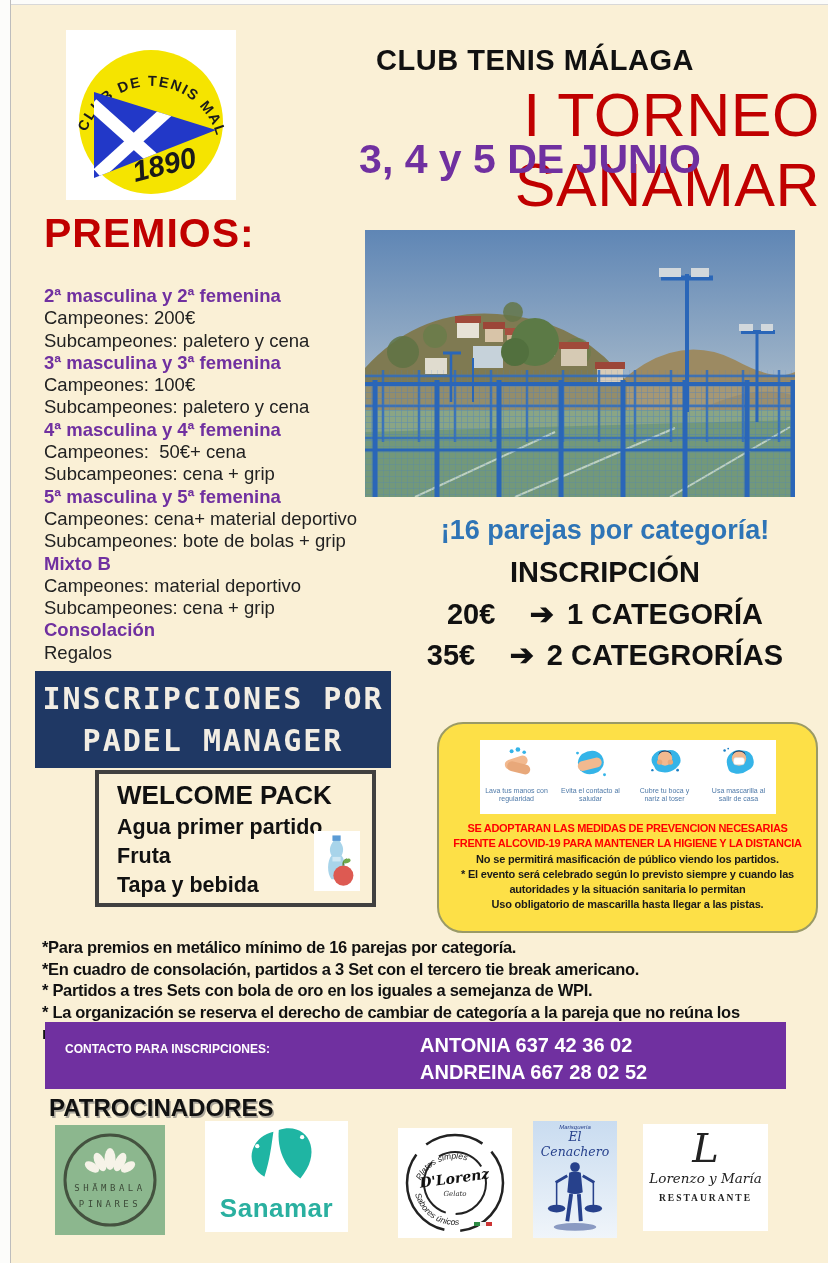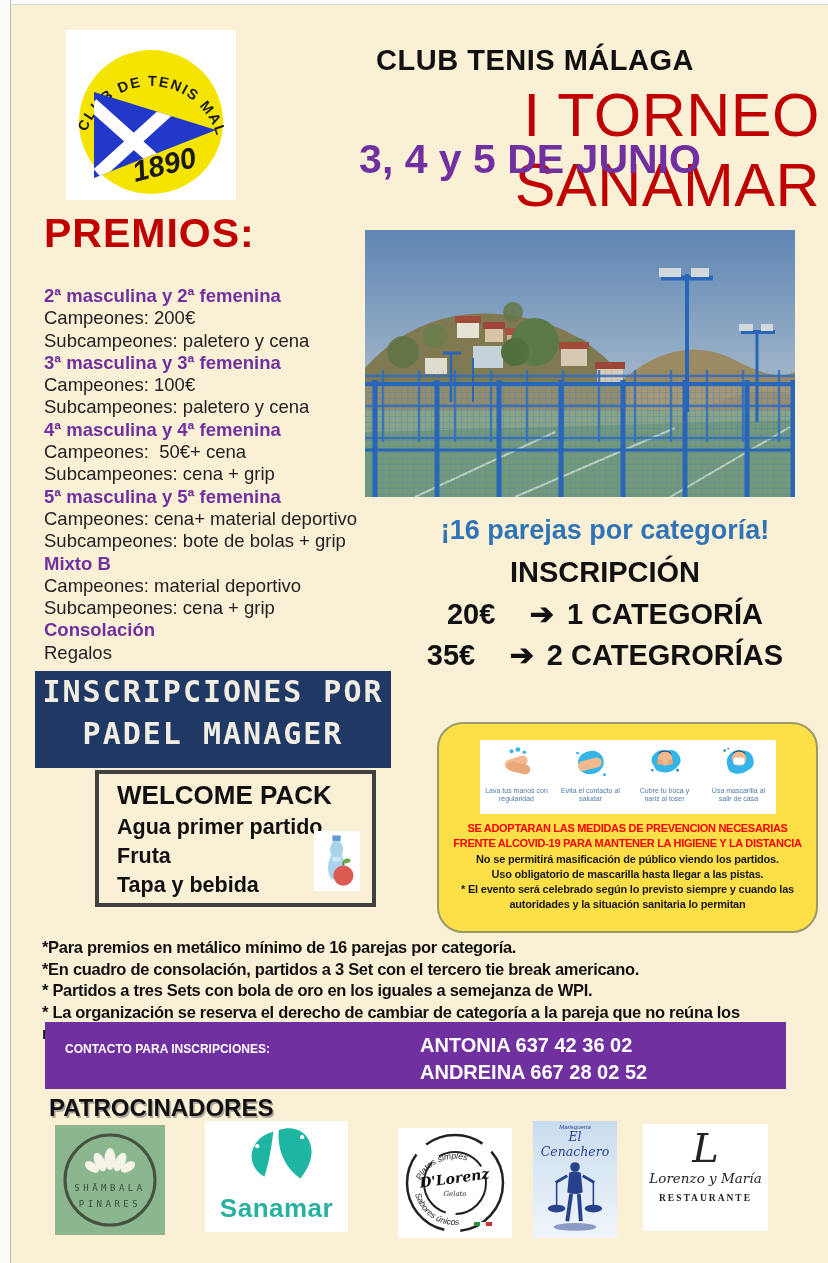--- a/index.html
+++ b/index.html
@@ -26,21 +26,21 @@
   
   .pairs-note{position:absolute;left:395px;top:515px;width:420px;text-align:center;font-size:27px;font-weight:700;color:#2E74B6;}
   .insc-title{position:absolute;left:395px;top:556px;width:420px;text-align:center;font-size:29px;font-weight:700;color:#111;}
   .insc-opts{position:absolute;left:395px;top:594px;width:420px;text-align:center;}
   .insc-row{display:grid;grid-template-columns:70px 50px auto;justify-content:center;text-align:left;font-size:29px;font-weight:800;color:#111;line-height:41px;}
   .insc-arrow{text-align:center;}
 
   
   .pm-box{position:absolute;left:35px;top:671px;width:356px;height:97px;background:#1F3864;color:#F2EDE3;
           font-family:"DejaVu Sans Mono",monospace;font-weight:800;font-size:30px;line-height:42px;
-          text-align:center;letter-spacing:2px;display:flex;flex-direction:column;justify-content:flex-start;}
+          text-align:center;letter-spacing:2px;display:flex;flex-direction:column;justify-content:center;}
 
   
   .wp-box{position:absolute;left:95px;top:770px;width:281px;height:137px;border:4px solid #404040;box-sizing:border-box;}
   .wp-title{margin:6px 0 2px 18px;font-size:26px;font-weight:800;color:#111;}
   .wp-item{margin-left:18px;font-size:21.5px;font-weight:700;color:#111;line-height:29px;}
   .wp-icon{position:absolute;right:12px;bottom:12px;width:46px;height:60px;background:#fff;display:flex;align-items:center;justify-content:center;}
 
   
   .covid-box{position:absolute;left:437px;top:722px;width:381px;height:211px;background:#fde047;border:2px solid #9a9a66;border-radius:26px;box-sizing:border-box;overflow:hidden;}
   .covid-strip{margin:16px auto 0;width:296px;height:74px;background:#ffffff;display:flex;align-items:flex-start;justify-content:space-around;padding-top:4px;box-sizing:border-box;}
@@ -272,22 +272,22 @@
         </svg>
         <div class="cv-cap">Usa mascarilla al salir de casa</div>
       </div>
     </div>
     <div class="covid-warning">
       <div>SE ADOPTARAN LAS MEDIDAS DE PREVENCION NECESARIAS</div>
       <div>FRENTE ALCOVID-19 PARA MANTENER LA HIGIENE Y LA DISTANCIA</div>
     </div>
     <div class="covid-rules">
       <div>No se permitirá masificación de público viendo los partidos.</div>
+      <div>* El evento será celebrado según lo previsto siempre y cuando las autoridades y la situación sanitaria lo permitan</div>
       <div>Uso obligatorio de mascarilla hasta llegar a las pistas.</div>
-      <div>* El evento será celebrado según lo previsto siempre y cuando las autoridades y la situación sanitaria lo permitan</div>
     </div>
   </div>
 
   <div class="notes">
     <div>*Para premios en metálico mínimo de 16 parejas por categoría.</div>
     <div>*En cuadro de consolación, partidos a 3 Set con el tercero tie break americano.</div>
     <div>* Partidos a tres Sets con bola de oro en los iguales a semejanza de WPI.</div>
     <div>* La organización se reserva el derecho de cambiar de categoría a la pareja que no reúna los requisitos acorde a dicha categoría</div>
   </div>
 

